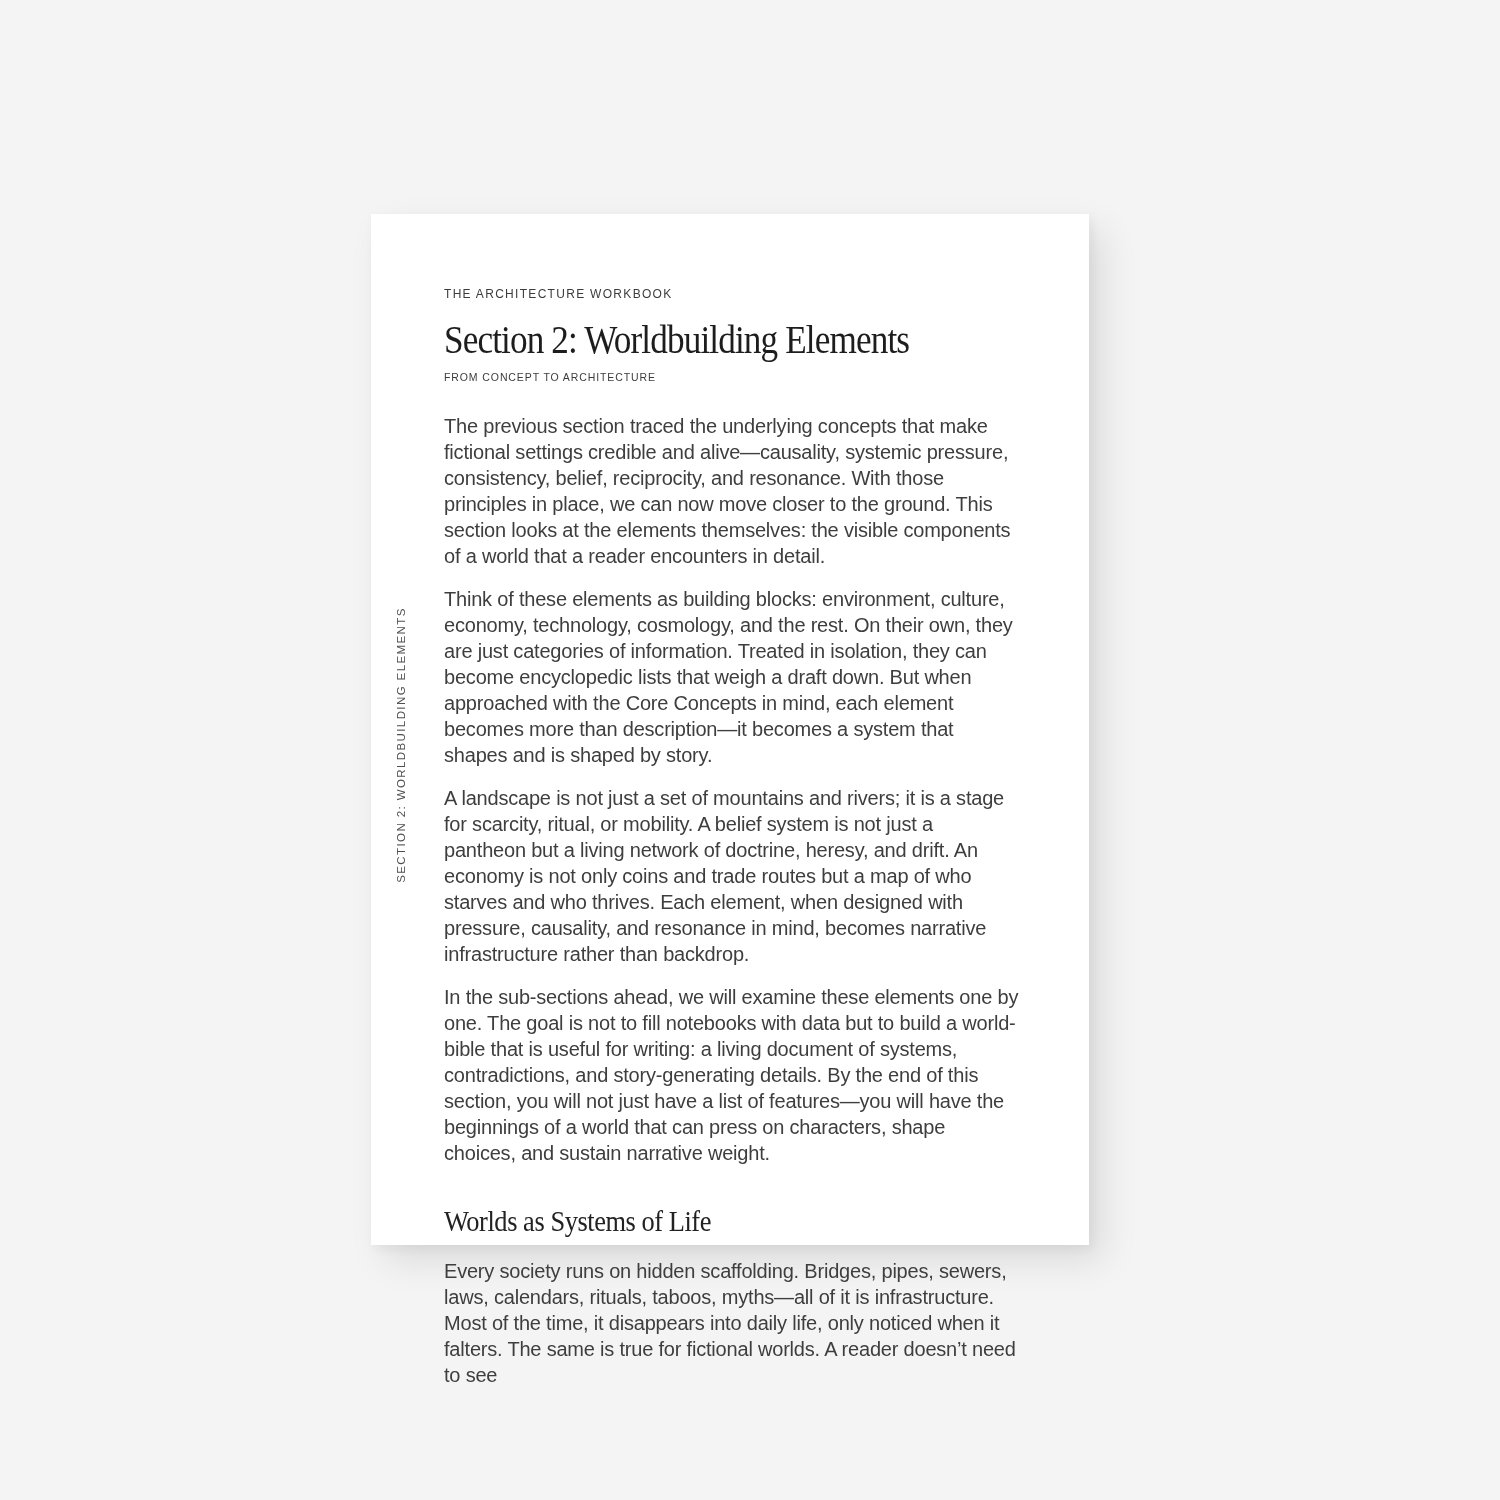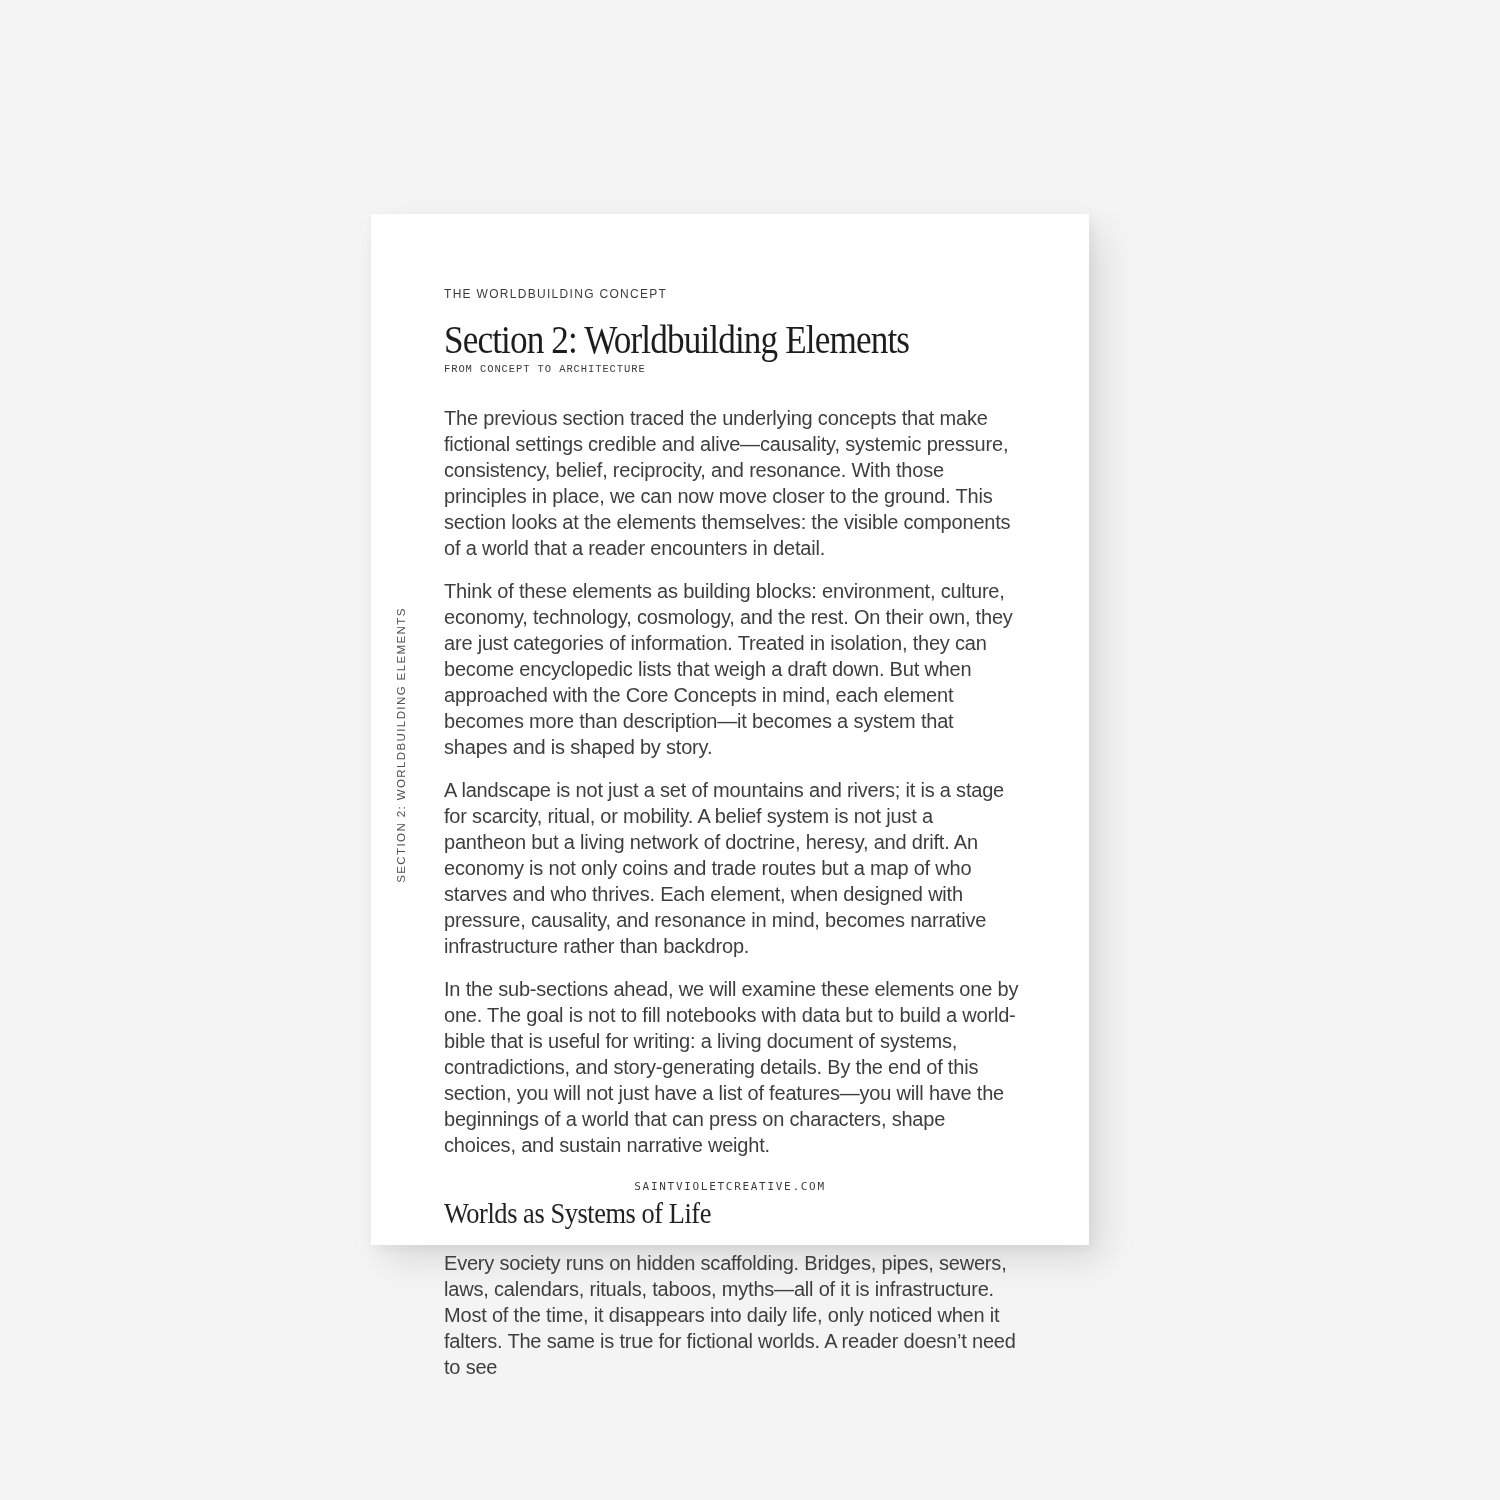--- a/index.html
+++ b/index.html
@@ -62,21 +62,22 @@
     font-size: 40px;
     line-height: 1.12;
     letter-spacing: -1px;
     color: #1d1d1d;
     white-space: nowrap;
     transform: scaleX(0.88);
     transform-origin: left center;
   }
 
   .kicker {
-    font-family: Liberation Mono, monospace;
+    margin-top: 8px;
+    font-family: Liberation Sans, sans-serif;
     font-size: 10.5px;
     letter-spacing: 0.9px;
     color: #3c3c3c;
     white-space: nowrap;
   }
 
   .bodycopy { margin-top: 30px; }
 
   .bodycopy p {
     font-size: 20px;
@@ -116,37 +117,36 @@
 </head>
 <body>
 
 <div class="canvas">
   <div class="paper">
 
     <div class="side-label">SECTION 2: WORLDBUILDING ELEMENTS</div>
 
     <div class="content">
 
-      <div class="eyebrow">THE WORLDBUILDING CONCEPT</div>
+      <div class="eyebrow">THE ARCHITECTURE WORKBOOK</div>
 
       <h1 class="title">Section 2: Worldbuilding Elements</h1>
 
       <div class="kicker">FROM CONCEPT TO ARCHITECTURE</div>
 
       <div class="bodycopy">
         <p>The previous section traced the underlying concepts that make fictional settings credible and alive—causality, systemic pressure, consistency, belief, reciprocity, and resonance. With those principles in place, we can now move closer to the ground. This section looks at the elements themselves: the visible components of a world that a reader encounters in detail.</p>
         <p>Think of these elements as building blocks: environment, culture, economy, technology, cosmology, and the rest. On their own, they are just categories of information. Treated in isolation, they can become encyclopedic lists that weigh a draft down. But when approached with the Core Concepts in mind, each element becomes more than description—it becomes a system that shapes and is shaped by story.</p>
         <p>A landscape is not just a set of mountains and rivers; it is a stage for scarcity, ritual, or mobility. A belief system is not just a pantheon but a living network of doctrine, heresy, and drift. An economy is not only coins and trade routes but a map of who starves and who thrives. Each element, when designed with pressure, causality, and resonance in mind, becomes narrative infrastructure rather than backdrop.</p>
         <p>In the sub-sections ahead, we will examine these elements one by one. The goal is not to fill notebooks with data but to build a world-bible that is useful for writing: a living document of systems, contradictions, and story-generating details. By the end of this section, you will not just have a list of features—you will have the beginnings of a world that can press on characters, shape choices, and sustain narrative weight.</p>
       </div>
 
       <h2 class="subheading">Worlds as Systems of Life</h2>
 
       <div class="bodycopy subcopy">
         <p>Every society runs on hidden scaffolding. Bridges, pipes, sewers, laws, calendars, rituals, taboos, myths—all of it is infrastructure. Most of the time, it disappears into daily life, only noticed when it falters. The same is true for fictional worlds. A reader doesn’t need to see</p>
       </div>
 
     </div>
 
-    <div class="footer">SAINTVIOLETCREATIVE.COM</div>
 
   </div>
 </div>
 
 </body></html>

